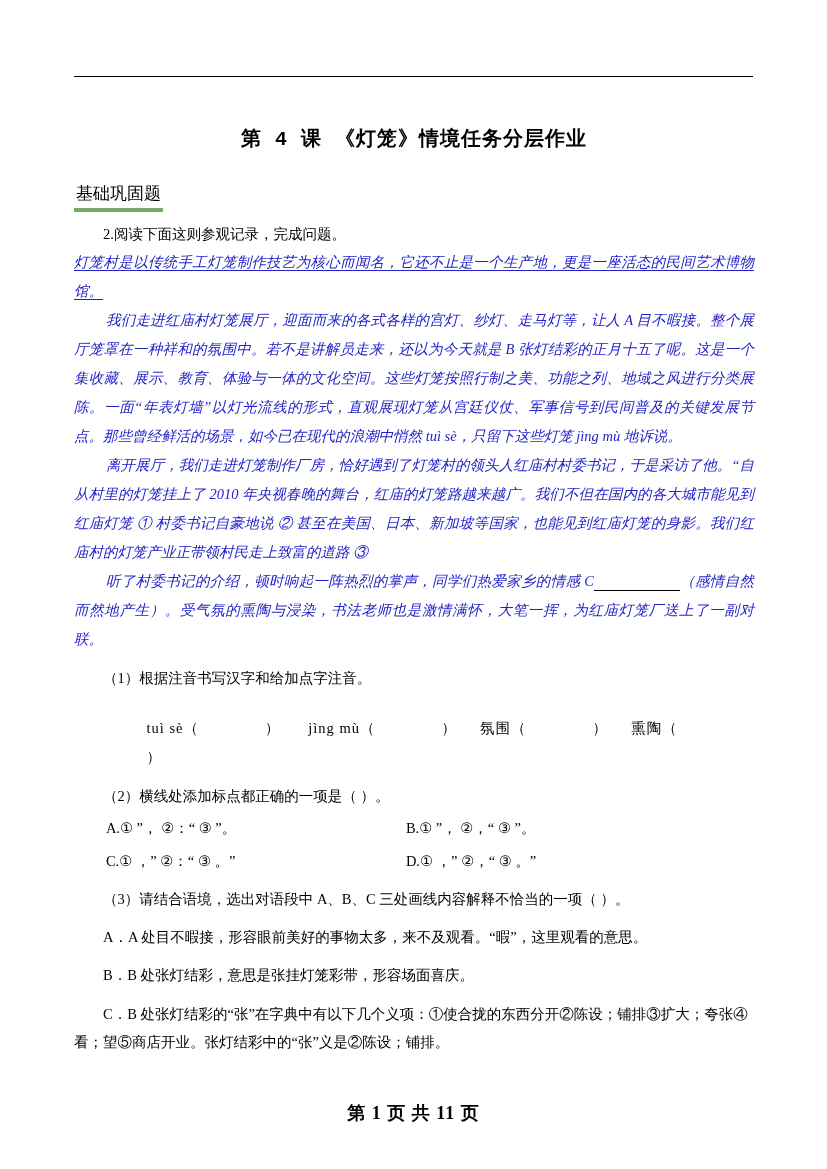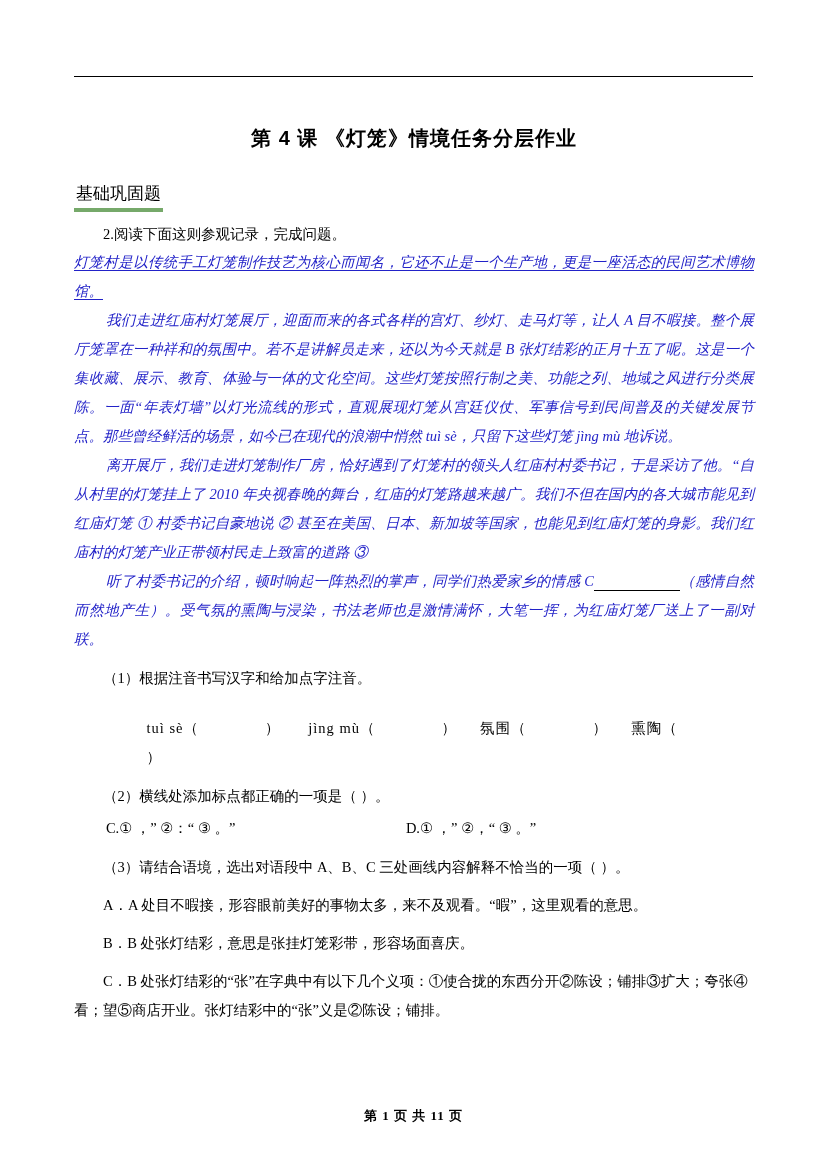--- a/index.html
+++ b/index.html
@@ -32,21 +32,21 @@
     right: 74px;
     top: 76px;
     border-top: 1px solid #000;
   }
   .doc-title {
     margin-top: 125px;
     text-align: center;
     font-size: 20px;
     font-weight: bold;
     letter-spacing: 1px;
-    font-family: Liberation Sans, sans-serif;
+    font-family: Liberation Mono, monospace;
   }
   .section-head {
     margin-top: 30px;
     display: inline-block;
     font-size: 17px;
     font-weight: normal;
     padding: 0 2px 3px 2px;
     border-bottom: 4px solid #76a96a;
     color: #000;
   }
@@ -107,21 +107,21 @@
   .paren-blank {
     display: inline-block;
     min-width: 66px;
   }
   .footer {
     position: absolute;
     left: 0;
     right: 0;
     bottom: 44px;
     text-align: center;
-    font-size: 13px;
+    font-size: 18px;
     font-weight: bold;
     letter-spacing: 1px;
   }
 </style>
 </head>
 <body>
 
 <div class="page">
 
   <div class="top-rule"></div>
@@ -161,20 +161,23 @@
       <span>jìng mù（</span><span class="paren-blank">&nbsp;</span><span>）</span>
       &nbsp;&nbsp;&nbsp;
       <span>氛围（</span><span class="paren-blank">&nbsp;</span><span>）</span>
       &nbsp;&nbsp;&nbsp;
       <span>熏陶（</span><span class="paren-blank">&nbsp;</span><span>）</span>
     </div>
 
     <p class="q indent">（2）横线处添加标点都正确的一项是（  ）。</p>
 
     <div class="opt-row">
+      <span class="opt-col">A.① ”，   ②：“  ③ ”。</span><span>B.①  ”，   ②，“  ③ ”。</span>
+    </div>
+    <div class="opt-row">
       <span class="opt-col">C.① ，”   ②：“  ③ 。”</span><span>D.① ，”   ②，“  ③ 。”</span>
     </div>
 
     <p class="q indent">（3）请结合语境，选出对语段中 A、B、C 三处画线内容解释不恰当的一项（      ）。</p>
 
     <p class="q indent">A．A 处目不暇接，形容眼前美好的事物太多，来不及观看。“暇”，这里观看的意思。</p>
     <p class="q indent">B．B 处张灯结彩，意思是张挂灯笼彩带，形容场面喜庆。</p>
     <p class="q indent">C．B 处张灯结彩的“张”在字典中有以下几个义项：①使合拢的东西分开②陈设；铺排③扩大；夸张④看；望⑤商店开业。张灯结彩中的“张”义是②陈设；铺排。</p>
 
   </div>

